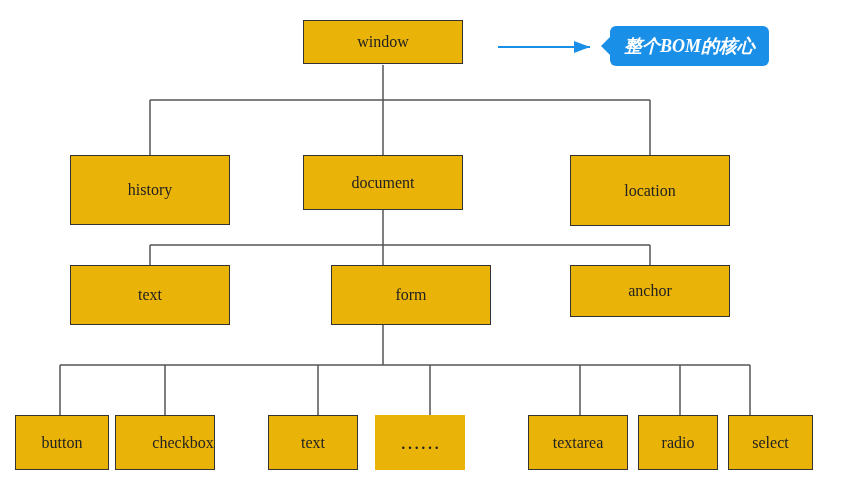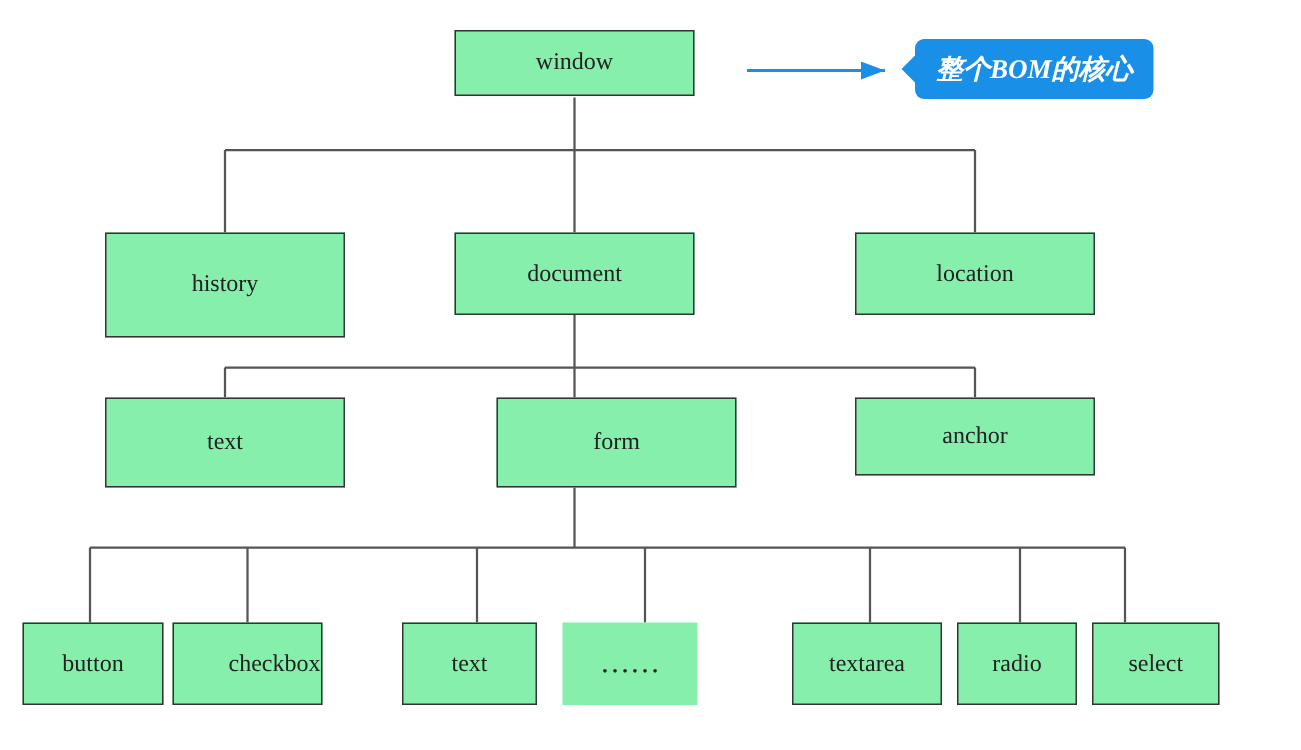--- a/index.html
+++ b/index.html
@@ -15,21 +15,21 @@
 
     .diagram {
       position: relative;
       width: 867px;
       height: 500px;
     }
 
     .node {
       position: absolute;
       border: 1.5px solid #333;
-      background: #86efac;
+      background: #eab308;
       display: flex;
       align-items: center;
       justify-content: center;
       font-size: 16px;
       color: #222;
     }
 
     
     .lines-svg {
       position: absolute;
@@ -104,21 +104,21 @@
   </div>
 
   <div class="node" style="left:70px; top:155px; width:160px; height:70px;">
     <span>history</span>
   </div>
 
   <div class="node" style="left:303px; top:155px; width:160px; height:55px;">
     <span>document</span>
   </div>
 
-  <div class="node" style="left:570px; top:155px; width:160px; height:55px;">
+  <div class="node" style="left:570px; top:155px; width:160px; height:71px;">
     <span>location</span>
   </div>
 
   <div class="node" style="left:70px; top:265px; width:160px; height:60px;">
     <span>text</span>
   </div>
 
   <div class="node" style="left:303px; top:265px; width:160px; height:60px;margin-left:28px;">
     <span>form</span>
   </div>

